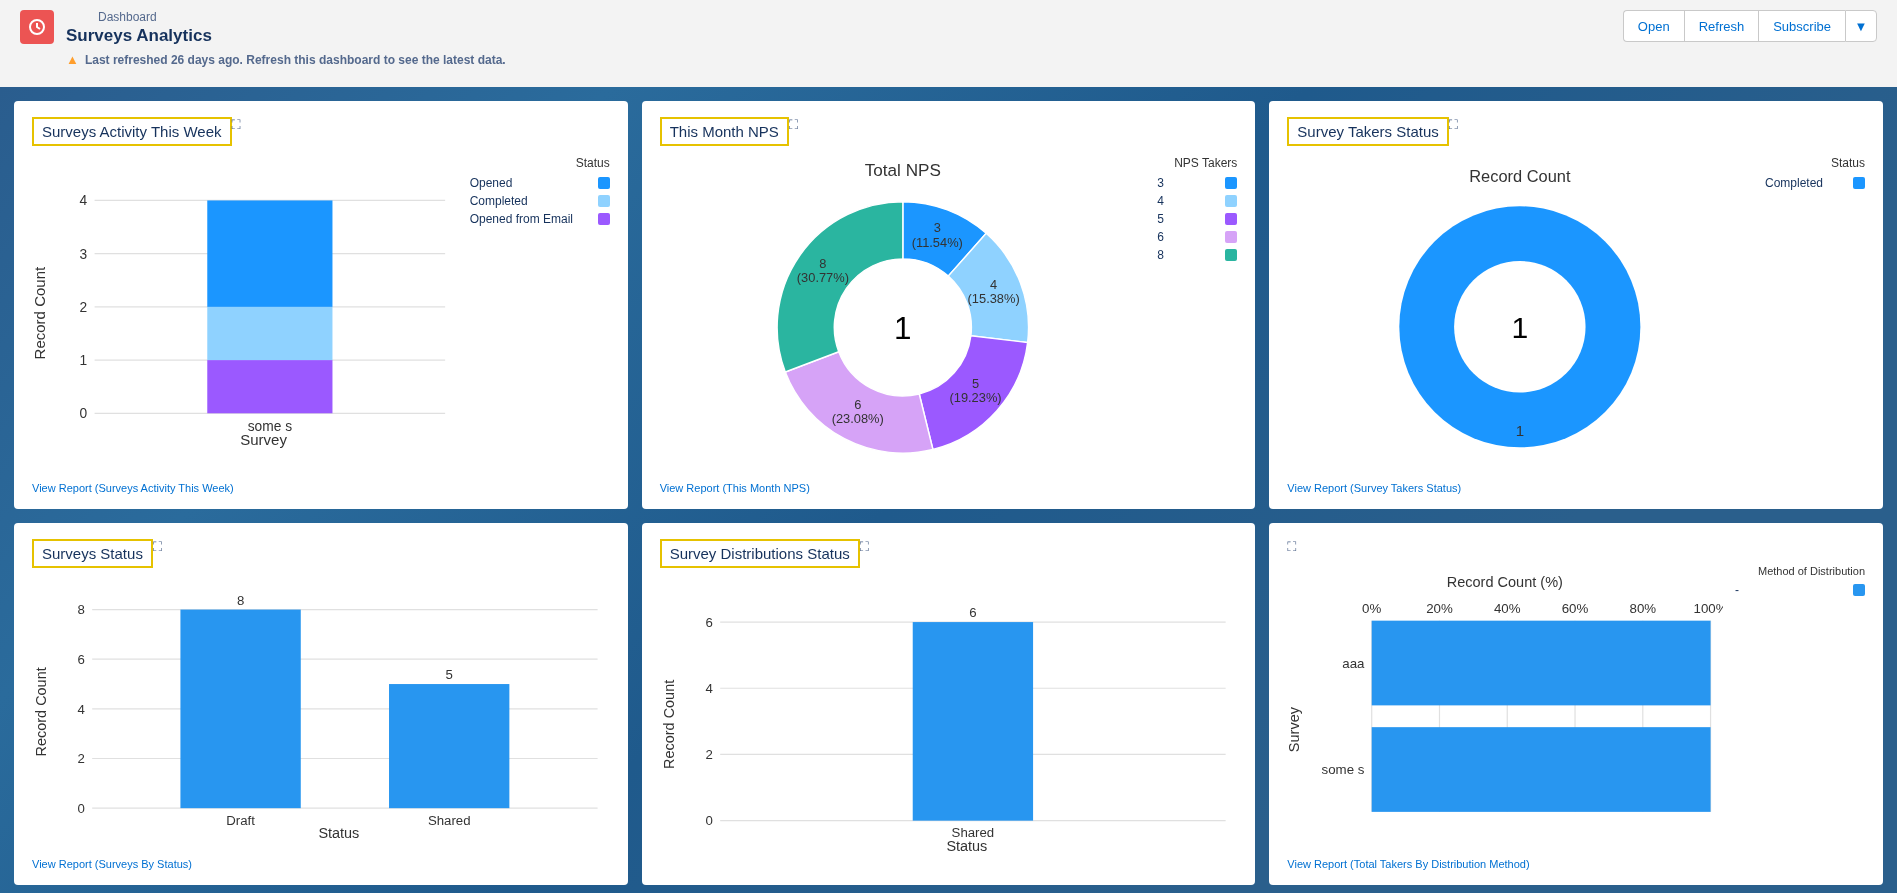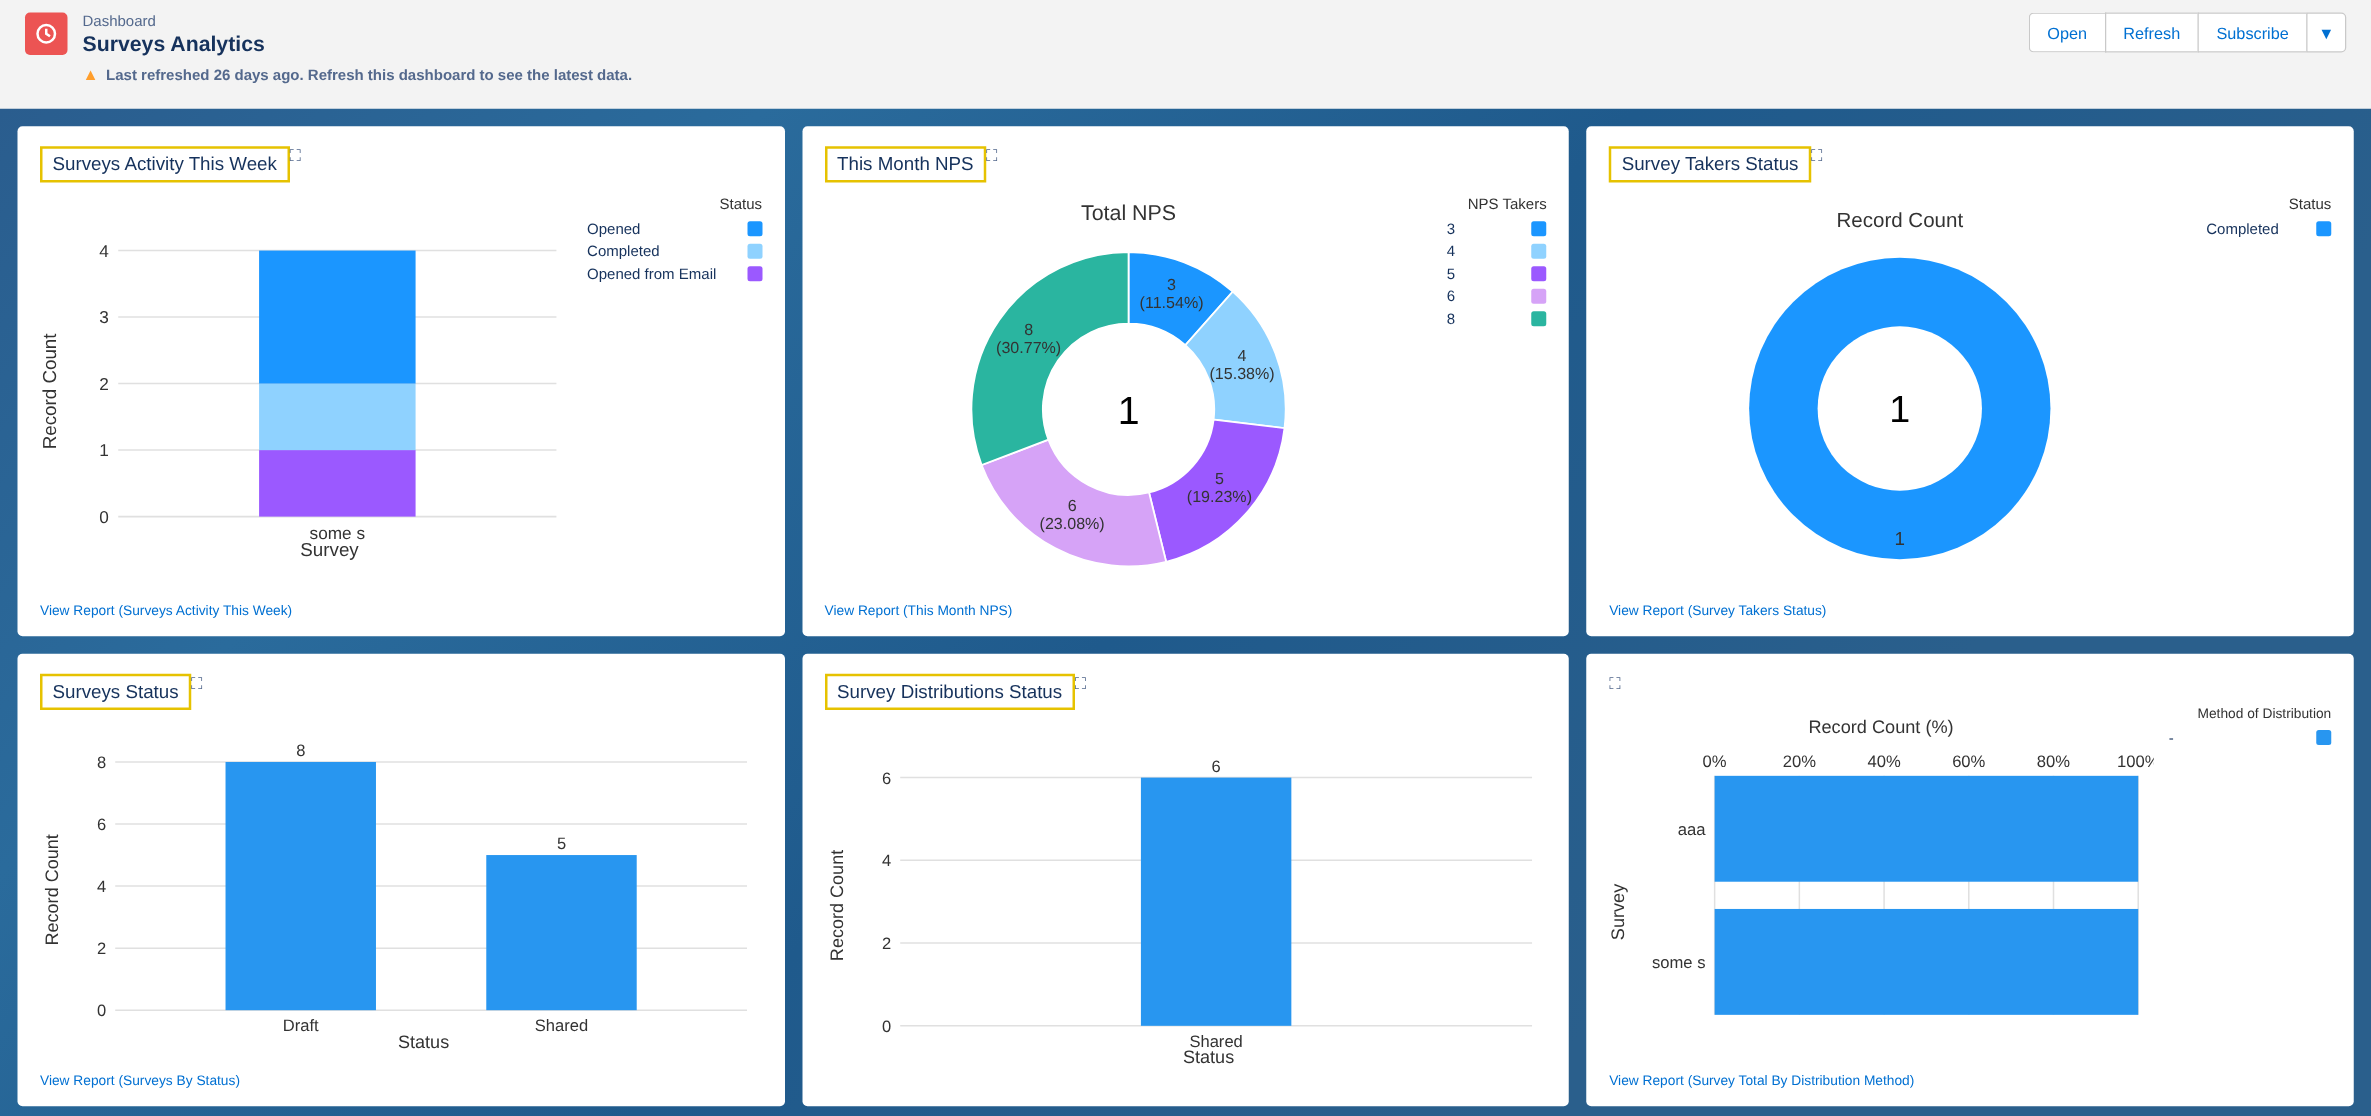--- a/index.html
+++ b/index.html
@@ -1,21 +1,21 @@
 <!DOCTYPE html>
 <html><head>
 <meta charset="utf-8">
 <style>
 * { box-sizing: border-box; margin: 0; padding: 0; }
 body { font-family: -apple-system, BlinkMacSystemFont, "Segoe UI", Arial, sans-serif; background: linear-gradient(135deg,#2a5b8c 0%,#2a6b9c 25%,#1f5a8c 50%,#2a5f8c 75%,#2a5f8c 100%); min-height: 100vh; font-size: 13px; color: #16325c; }
 .header { background: #f3f3f3; padding: 10px 20px 20px 20px; display: flex; justify-content: space-between; align-items: flex-start; }
 .hdr-left { display: flex; gap: 12px; align-items: flex-start; }
 .app-icon { width: 34px; height: 34px; background: #ec5453; border-radius: 4px; display: flex; align-items: center; justify-content: center; }
 .hdr-text { display: flex; flex-direction: column; gap:2px; }
-.breadcrumb { font-size: 12px; color: #54698d; }
+.breadcrumb { font-size: 12px; color: #54698d; margin-left: 32px; }
 .page-title { font-size: 17px; font-weight: 700; color: #16325c; }
 .warn-row { display: flex; gap: 6px; align-items: center; font-size: 12px; font-weight:600; color: #54698d; margin-top:4px; }
 .warn-icon { color: #ff9e2c; font-size: 13px; }
 .hdr-actions { display: flex; gap: 0; }
 .btn { background: #fff; border: 1px solid #c9c9c9; color: #0070d2; padding: 6px 14px; font-size: 13px; cursor: pointer; height:32px; display:flex; align-items:center; }
 .btn:not(:last-child) { border-right: none; }
 .btn:first-child { border-radius: 4px 0 0 4px; }
 .btn:last-child { border-radius: 0 4px 4px 0; }
 .btn-icon { width:32px; justify-content:center; }
 .grid { display: grid; grid-template-columns: repeat(3, 1fr); gap: 14px; padding: 14px; }
@@ -307,16 +307,16 @@
           <div class="legend-title" style="font-size:11px">Method of Distribution</div>
           <div id="tdist-legend">
               <div class="legend-item">
                 <span>-</span>
                 <span class="swatch" style="background: rgb(40, 150, 240);"></span>
               </div>
             </div>
         </div>
       </div>
     </div>
-    <div class="card-footer"><span class="link">View Report (Survey Total By Distribution Method)</span></div>
+    <div class="card-footer"><span class="link">View Report (Total Takers By Distribution Method)</span></div>
   </div>
 
 </div>
 
 </body></html>

